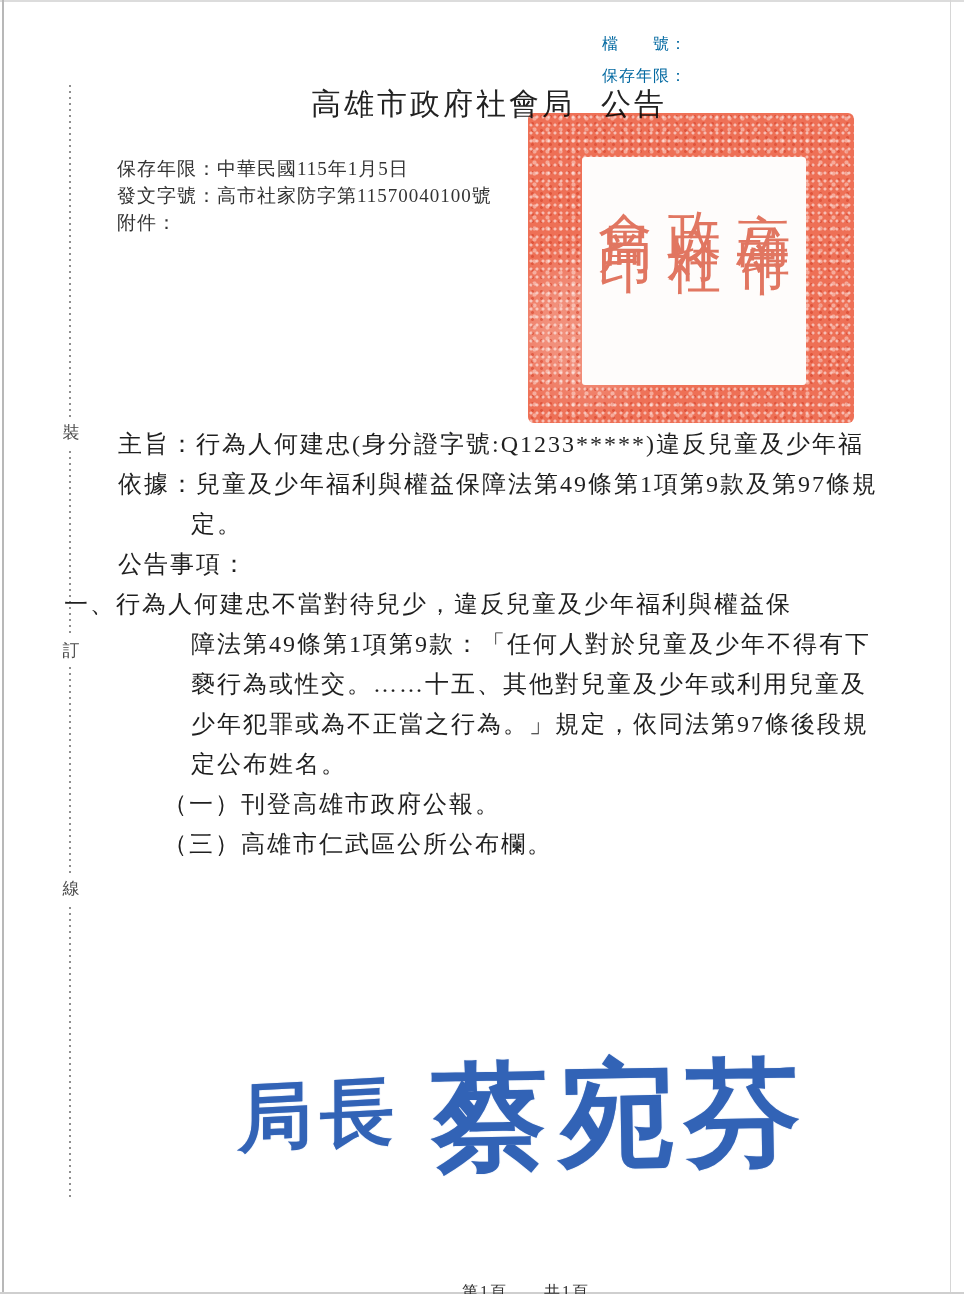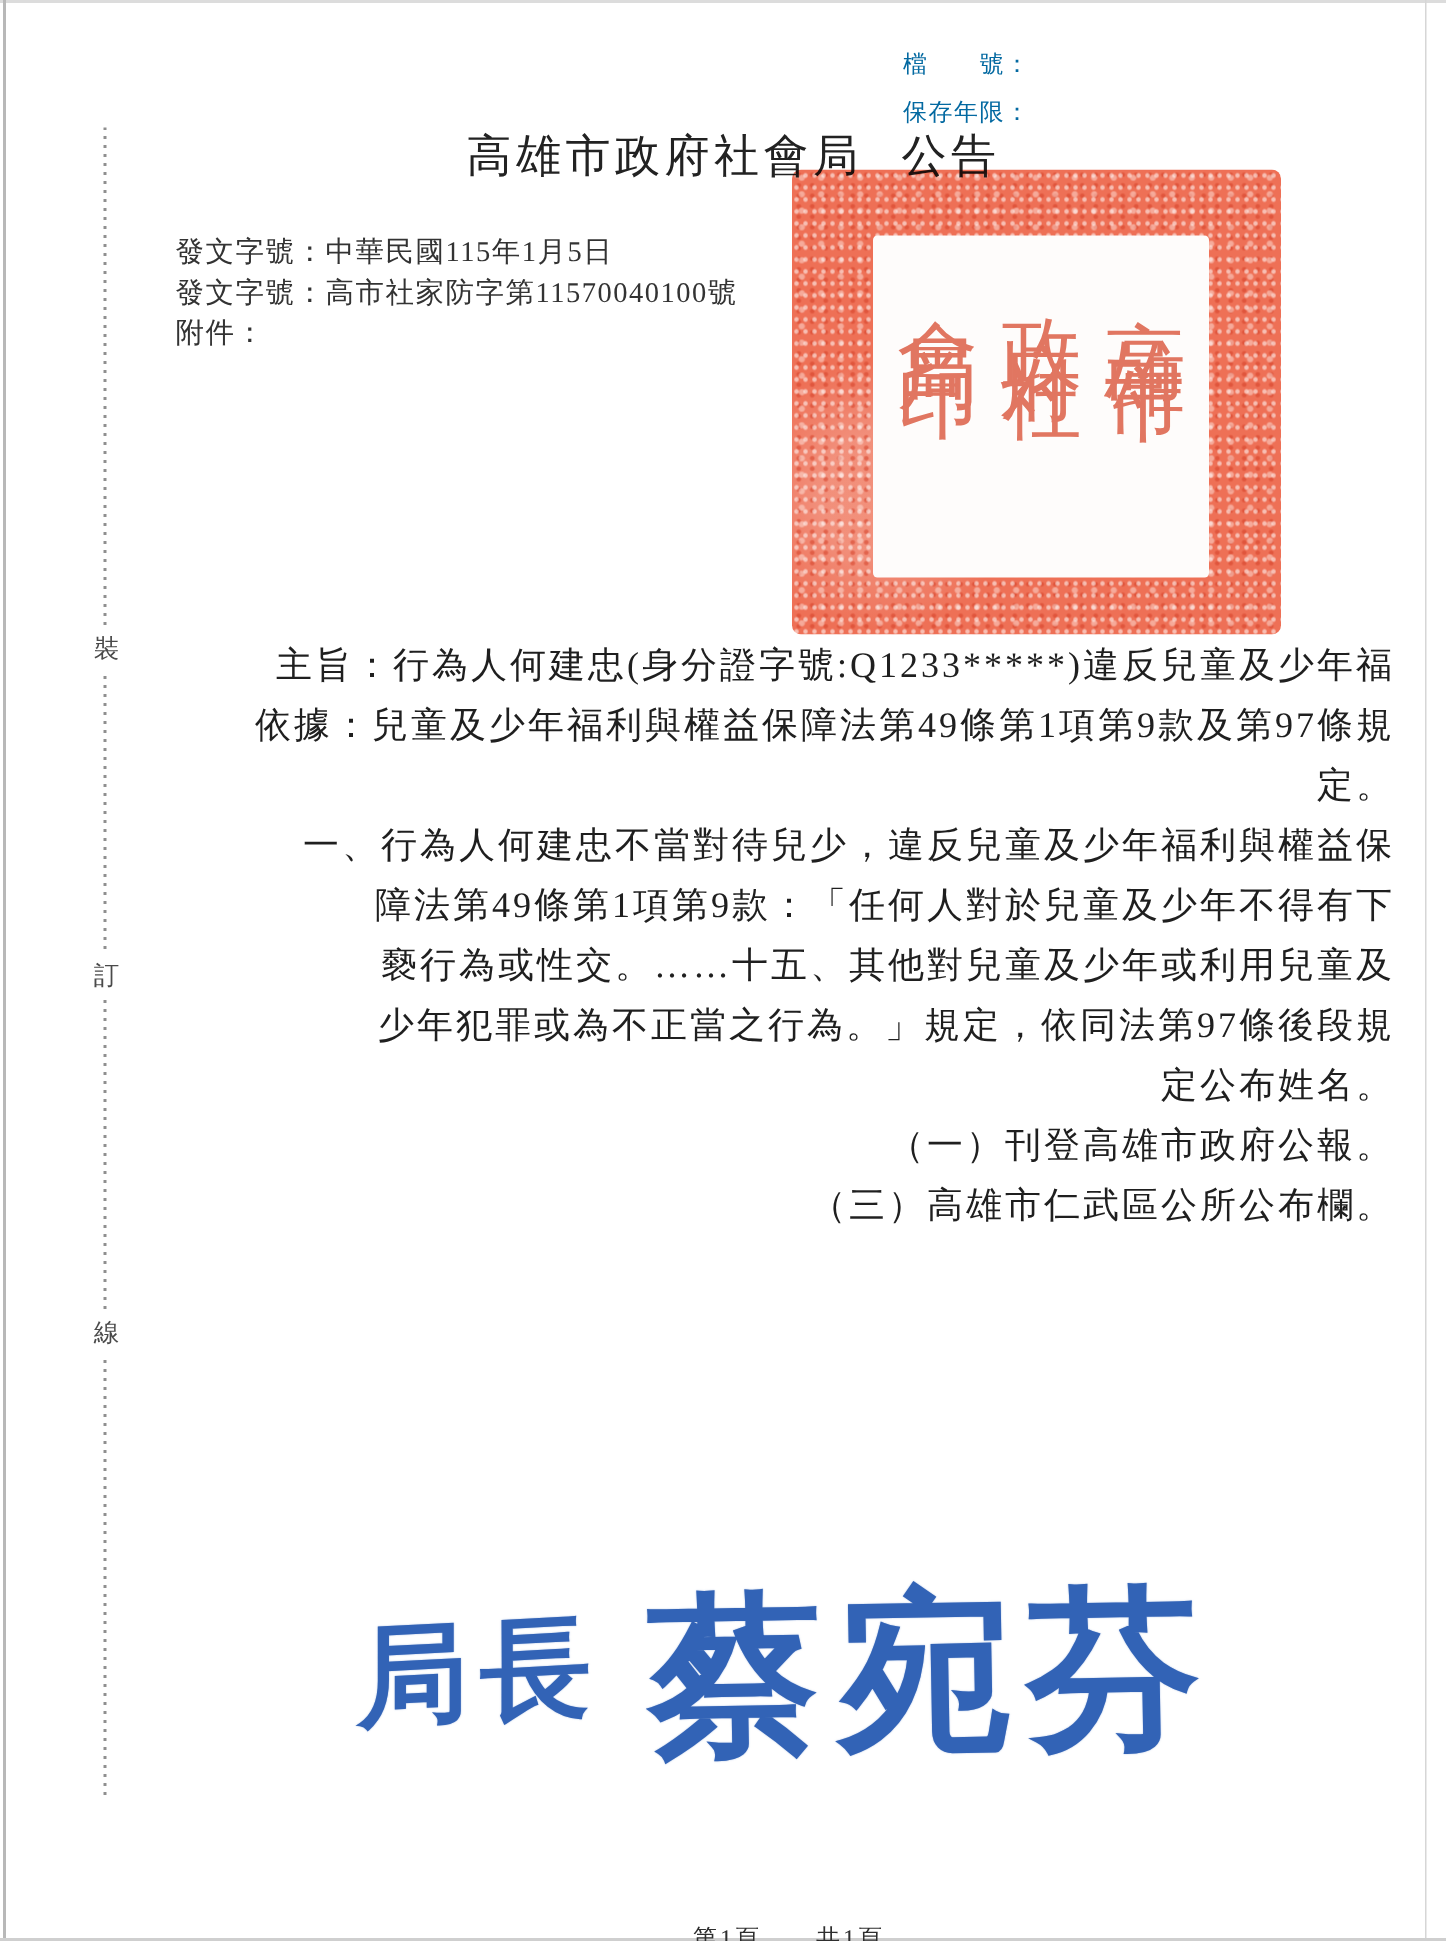--- a/index.html
+++ b/index.html
@@ -63,21 +63,21 @@
     writing-mode:vertical-rl;text-orientation:upright;
     font-size:54px;line-height:1;letter-spacing:14px;color:#e0705a;
     font-family:"Liberation Serif","DejaVu Serif",serif;
   }
 
   
   .bodytext{
     position:absolute;left:0;top:424px;width:930px;
     font-size:24px;line-height:40px;letter-spacing:2px;color:#1f1f1f;
   }
-  .bodytext .line{white-space:nowrap;text-align:right;}
+  .bodytext .line{white-space:nowrap;}
   .bodytext .label{margin-left:118px;}
   .bodytext .item{margin-left:64px;}
   .bodytext .cont{margin-left:191px;}
   .bodytext .sub{margin-left:163px;}
 
   
   .signature{
     position:absolute;left:238px;top:1038px;display:flex;align-items:center;
     color:#3263b6;white-space:nowrap;
   }
@@ -112,37 +112,38 @@
   <div>保存年限：</div>
 </div>
 
 <h1 class="title">
   <span>高雄市政府社會局</span>
   <span class="title-gap"></span>
   <span>公告</span>
 </h1>
 
 <div class="meta">
-  <div>發文字號：中華民國115年1月5日</div>
+  <div>保存年限：中華民國115年1月5日</div>
   <div>發文字號：高市社家防字第11570040100號</div>
   <div>附件：</div>
 </div>
 
 <div class="seal">
   <div class="seal-inner" id="seal-inner">
       <div class="seal-col">高雄市</div>
       <div class="seal-col">政府社</div>
       <div class="seal-col">會局印</div>
     </div>
 </div>
 
 <div class="bodytext" id="bodytext">
     <div class="line label">主旨：行為人何建忠(身分證字號:Q1233*****)違反兒童及少年福</div>
     <div class="line label">依據：兒童及少年福利與權益保障法第49條第1項第9款及第97條規</div>
     <div class="line cont">定。</div>
+    <div class="line label">公告事項：</div>
     <div class="line item">一、行為人何建忠不當對待兒少，違反兒童及少年福利與權益保</div>
     <div class="line cont">障法第49條第1項第9款：「任何人對於兒童及少年不得有下</div>
     <div class="line cont">褻行為或性交。……十五、其他對兒童及少年或利用兒童及</div>
     <div class="line cont">少年犯罪或為不正當之行為。」規定，依同法第97條後段規</div>
     <div class="line cont">定公布姓名。</div>
     <div class="line sub">（一）刊登高雄市政府公報。</div>
     <div class="line sub">（三）高雄市仁武區公所公布欄。</div>
   </div>
 
 <div class="signature">

